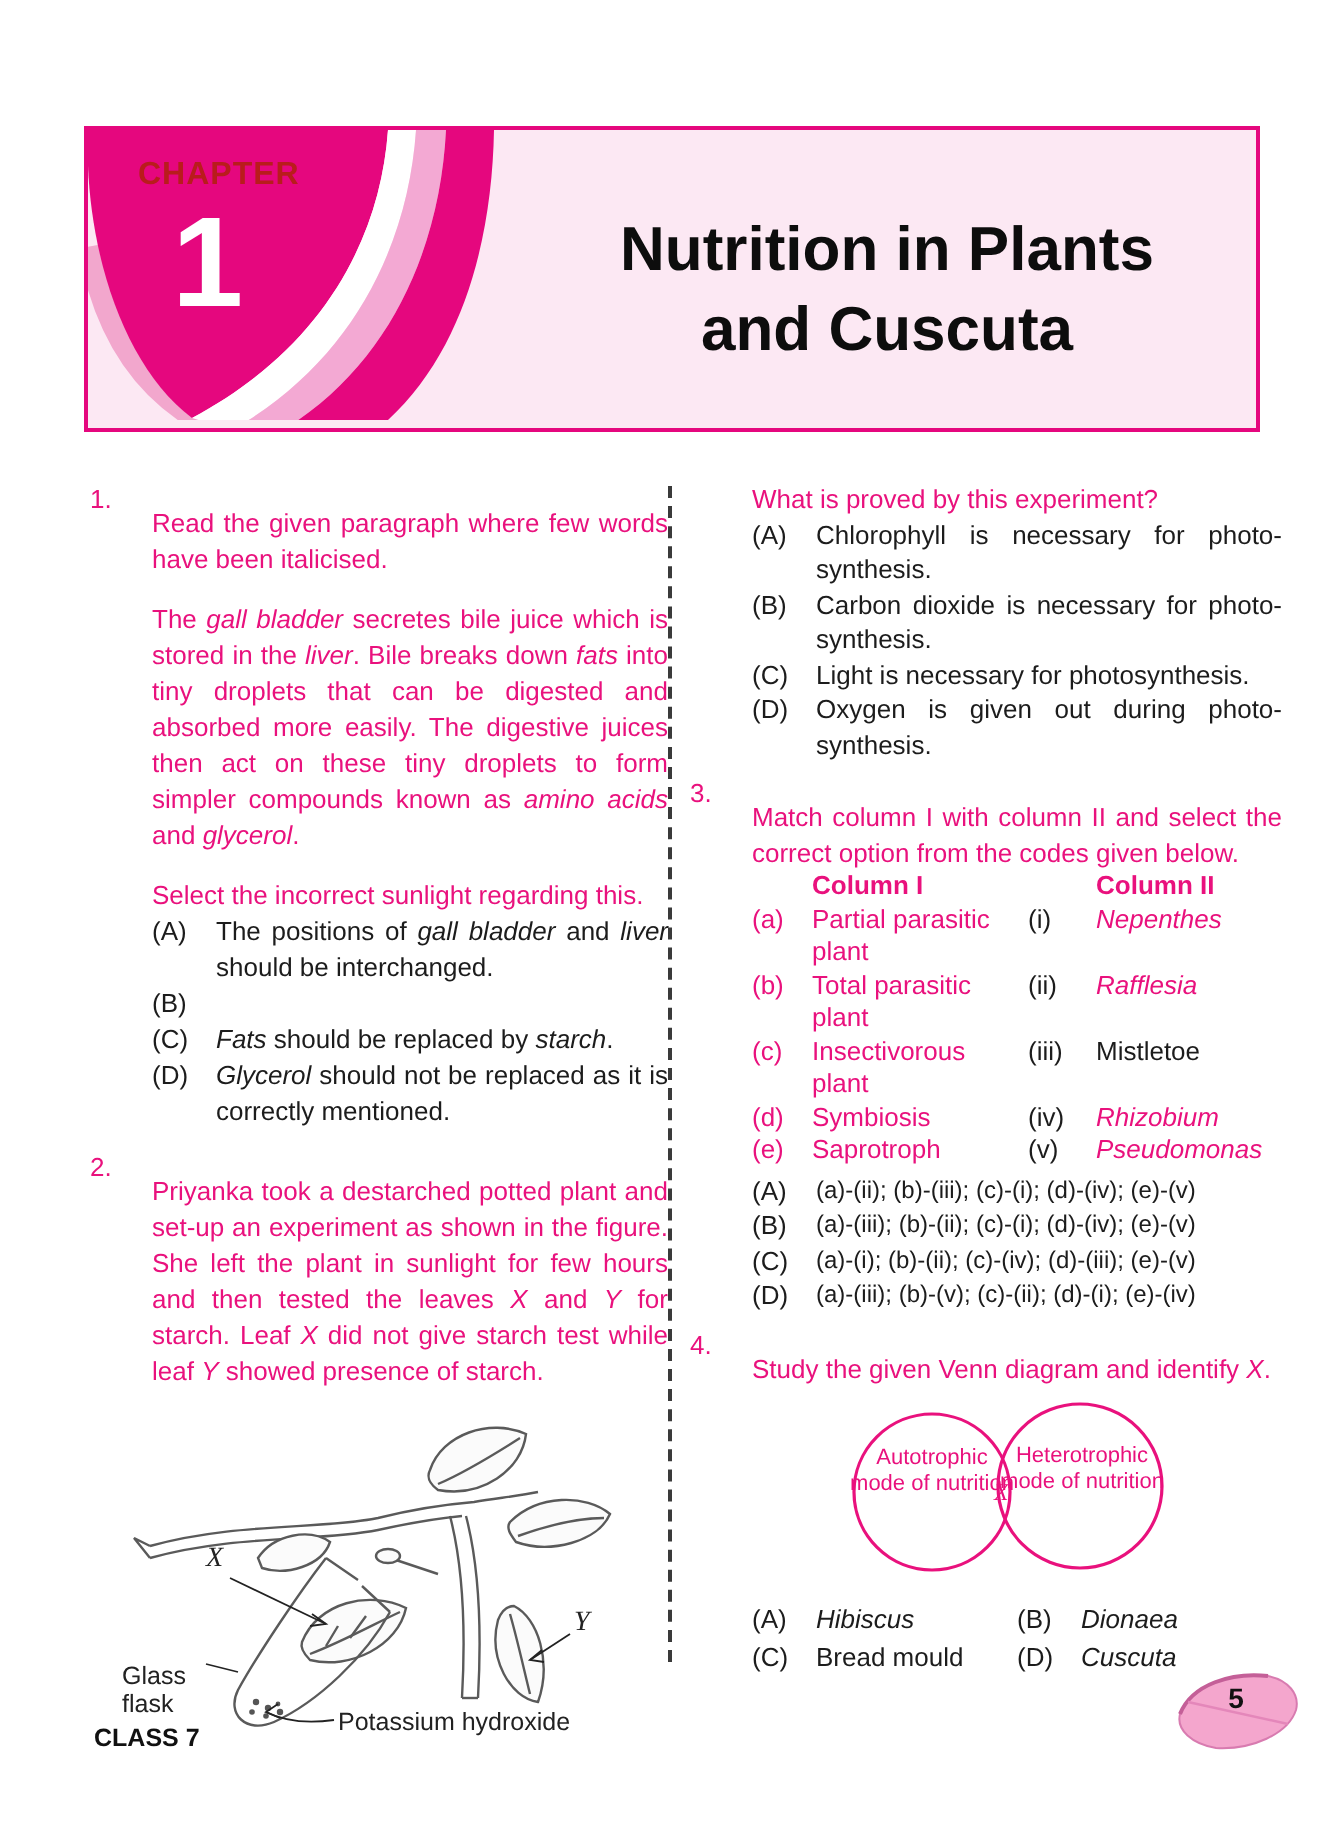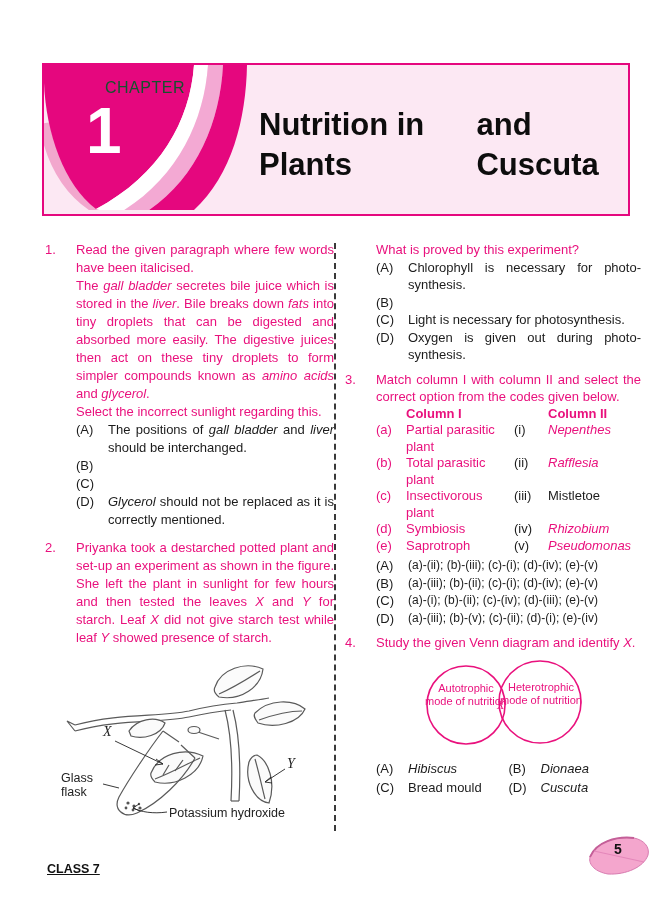--- a/index.html
+++ b/index.html
@@ -3,39 +3,39 @@
 <meta charset="utf-8">
 <style>
   html,body{margin:0;padding:0;background:#ffffff;}
   #page{position:relative;width:672px;height:912px;background:#ffffff;overflow:hidden;
         font-family:"Liberation Sans", sans-serif;color:#1c1c1c;}
 
   
   .chapter-box{position:absolute;left:42px;top:63px;width:584px;height:149px;
                background:#fce8f3;border:2px solid #e5077e;}
   .badge-svg{position:absolute;left:0;top:0;}
-  .chapter-word{position:absolute;left:25px;top:14px;color:#14532d;font-weight:normal;
-                font-size:16px;letter-spacing:.5px;margin-left:36px;}
+  .chapter-word{position:absolute;left:25px;top:14px;color:#b91c1c;font-weight:bold;
+                font-size:16px;letter-spacing:.5px;}
   .chapter-num{position:absolute;left:42px;top:34px;color:#ffffff;font-weight:bold;
                font-size:64px;line-height:64px;}
   .chapter-title{position:absolute;left:215px;top:0;right:0;height:100%;
-                 display:flex;flex-direction:row;justify-content:center;align-items:center;
+                 display:flex;flex-direction:column;justify-content:center;align-items:center;
                  padding-top:10px;box-sizing:border-box;}
   .chapter-title div{font-size:31px;font-weight:bold;color:#0d0d0d;line-height:40px;}
 
   
   .col{position:absolute;top:241px;font-size:13px;}
   .col-left{left:45px;width:289px;line-height:18px;}
   .col-right{left:345px;width:296px;line-height:17.5px;}
   .divider{position:absolute;left:334px;top:243px;height:588px;width:0;
            border-left:2px dashed #3a3a3a;}
 
   .pk{color:#e9117d;}
   .blk{color:#1c1c1c;}
-  .just{text-align:justify;}
+  .just{text-align:justify;margin-top:12px;}
 
   .q{display:flex;align-items:flex-start;}
   .qn{flex:0 0 31px;color:#e9117d;}
   .qb{flex:1;min-width:0;}
 
   .opt{display:flex;align-items:flex-start;}
   .optl{flex:0 0 32px;}
   .optt{flex:1;min-width:0;text-align:justify;}
   i{font-style:italic;}
 
@@ -58,21 +58,21 @@
   
   .venn-wrap{position:relative;width:244px;height:96px;margin:5px 0 4px 28px;}
   .venn-label{position:absolute;color:#e9117d;font-size:11px;line-height:13px;text-align:center;}
   .venn-x{position:absolute;color:#e9117d;font-size:12px;font-style:italic;
           font-family:"Liberation Serif", serif;}
 
   .opt4-grid{display:flex;flex-wrap:wrap;margin-top:6px;}
   .opt4{display:flex;width:50%;box-sizing:border-box;line-height:19px;}
 
   
-  .footer-class{position:absolute;left:47px;top:862px;font-size:12.5px;font-weight:bold;color:#111;text-decoration:underline;}
+  .footer-class{position:absolute;left:47px;top:862px;font-size:12.5px;font-weight:bold;color:#111;}
   .page-leaf{position:absolute;left:586px;top:835px;}
   .page-num{position:absolute;left:608px;top:841px;width:20px;text-align:center;
             font-size:14px;font-weight:bold;color:#111;}
 </style>
 </head>
 <body>
 
 <div id="page">
 
   <div class="chapter-box">
@@ -101,20 +101,21 @@
         <div class="pk just"><span>Select the incorrect sunlight regarding this.</span></div>
         <div class="opt">
           <span class="optl">(A)</span>
           <span class="optt"><span>The positions of </span><i>gall bladder</i><span> and </span><i>liver</i><span> should be interchanged.</span></span>
         </div>
         <div class="opt">
           <span class="optl">(B)</span>
         </div>
         <div class="opt">
           <span class="optl">(C)</span>
+          <span class="optt"><i>Fats</i><span> should be replaced by </span><i>starch</i><span>.</span></span>
         </div>
         <div class="opt">
           <span class="optl">(D)</span>
           <span class="optt"><i>Glycerol</i><span> should not be replaced as it is correctly mentioned.</span></span>
         </div>
       </div>
     </div>
 
     <div class="q" style="margin-top:10px;">
       <div class="qn">2.</div>
@@ -171,39 +172,40 @@
           <path d="M97,98 L104,103 L96,104"></path>
           <path d="M226,108 L206,121"></path>
           <path d="M212,116 L206,121 L213,122"></path>
           <path d="M44,123 L60,127"></path>
           <path d="M108,151 C94,153 82,151 74,147"></path>
           <path d="M80,143 L74,147 L81,150"></path>
         </g>
       </svg>
       <div class="fig-label fig-xy" style="left:44px;top:64px;">X</div>
       <div class="fig-label fig-xy" style="left:228px;top:96px;">Y</div>
-      <div class="fig-label" style="left:2px;top:110px;width:44px;">Glass flask</div>
+      <div class="fig-label" style="left:2px;top:122px;width:44px;">Glass flask</div>
       <div class="fig-label" style="left:110px;top:145px;">Potassium hydroxide</div>
     </div>
   </div>
 
   <div class="divider"></div>
 
   <div class="col col-right">
 
     <div class="q">
       <div class="qn"></div>
       <div class="qb">
         <div class="pk">What is proved by this experiment?</div>
         <div class="opt">
           <span class="optl">(A)</span>
           <span class="optt">Chlorophyll is necessary for photo-synthesis.</span>
         </div>
         <div class="opt">
           <span class="optl">(B)</span>
+          <span class="optt">Carbon dioxide is necessary for photo-synthesis.</span>
         </div>
         <div class="opt">
           <span class="optl">(C)</span>
           <span class="optt">Light is necessary for photosynthesis.</span>
         </div>
         <div class="opt">
           <span class="optl">(D)</span>
           <span class="optt">Oxygen is given out during photo-synthesis.</span>
         </div>
       </div>

